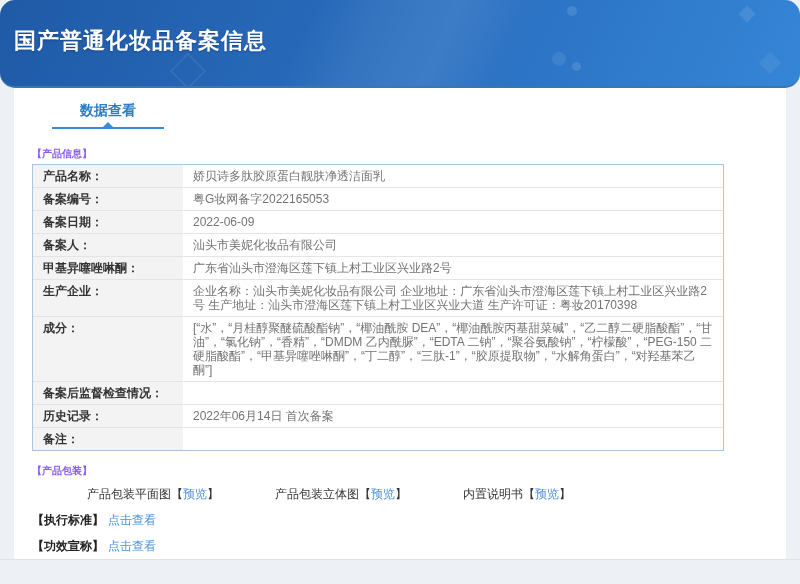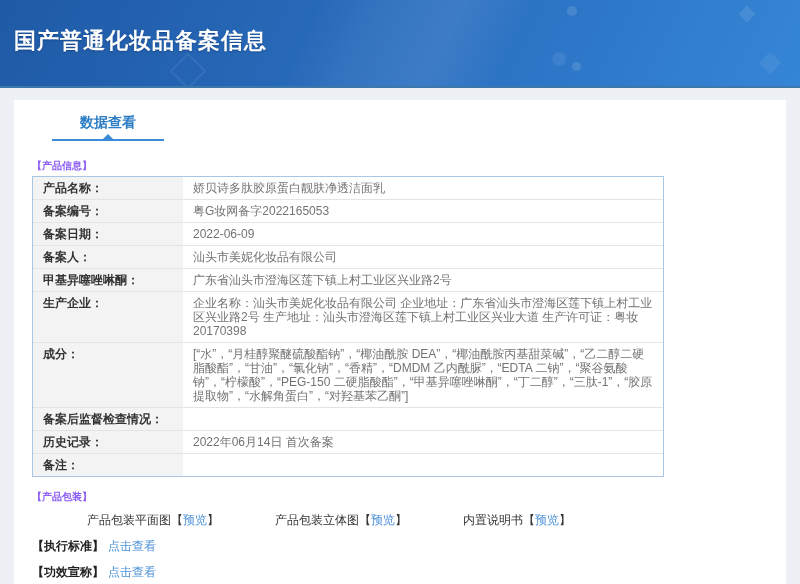--- a/index.html
+++ b/index.html
@@ -9,20 +9,21 @@
     background:#edf1f5;
     font-family:"Liberation Sans","DejaVu Sans",sans-serif;
     display:flex; flex-direction:column;
   }
   
   .hero {
     position:relative; height:88px; flex:none;
     background:linear-gradient(115deg,#1f5aa6 0%,#2a6fc0 55%,#3585d6 100%);
     border-bottom:2px solid #3c77ab;
     overflow:hidden;
+    border-radius:15px;
   }
   .hero::before{
     content:""; position:absolute; inset:0;
     background:linear-gradient(115deg,transparent 38%,rgba(255,255,255,.06) 46%,rgba(255,255,255,.09) 55%,transparent 64%);
   }
   .hero-title {
     position:absolute; left:14px; top:26px;
     color:#fff; font-size:22px; font-weight:bold; letter-spacing:1px;
     text-shadow:0 1px 2px rgba(0,0,40,.25);
   }
@@ -30,36 +31,36 @@
   .dot { border-radius:50%; }
   .d1 { width:10px; height:10px; left:567px; top:6px; }
   .d2 { width:14px; height:14px; left:552px; top:52px; background:rgba(255,255,255,.08); }
   .d3 { width:9px;  height:9px;  left:572px; top:62px; }
   .d4 { width:12px; height:12px; left:741px; top:8px;  transform:rotate(45deg); background:rgba(255,255,255,.10); }
   .d5 { width:16px; height:16px; left:762px; top:55px; transform:rotate(45deg); background:rgba(255,255,255,.07); }
   .d6 { width:26px; height:26px; left:175px; top:58px; transform:rotate(45deg);
         background:transparent; border:2px solid rgba(255,255,255,.07); }
   
   .card {
-    flex:none; margin:12px 14px 0; background:#fff;
+    flex:none; margin:0 14px 0; background:#fff;
     padding:10px 18px 4px;
   }
   .tab {
     position:relative; width:112px; margin-left:20px;
     text-align:center; color:#2d7dc5; font-weight:bold; font-size:14px;
     padding:4px 0 7px; border-bottom:2px solid #3b8ad8; cursor:pointer;
   }
   .tab::after{
     content:""; position:absolute; left:50%; bottom:0; margin-left:-5px;
     border-left:5px solid transparent; border-right:5px solid transparent;
     border-bottom:5px solid #3b8ad8;
   }
   .section-title { margin-top:18px; font-size:10px; font-weight:bold; color:#8b5cf6; }
   
-  .ptable { margin-top:3px; width:632px; border:1px solid #a9c7e3; font-size:12px; }
+  .ptable { margin-top:3px; width:692px; border:1px solid #a9c7e3; font-size:12px; }
   .trow { display:flex; border-bottom:1px solid #e4e4e4; }
   .trow:last-child { border-bottom:none; }
   .tlabel {
     flex:none; width:150px; background:#f3f3f3; color:#333; font-weight:bold;
     padding:4px 10px; line-height:14px;
   }
   .tvalue { flex:1; color:#737373; padding:4px 10px; line-height:14px; min-height:22px; }
   
   .pack-section { margin-top:13px; }
   .pack-items { margin-top:8px; padding-left:55px; display:flex; gap:56px; font-size:12px; color:#333; }

